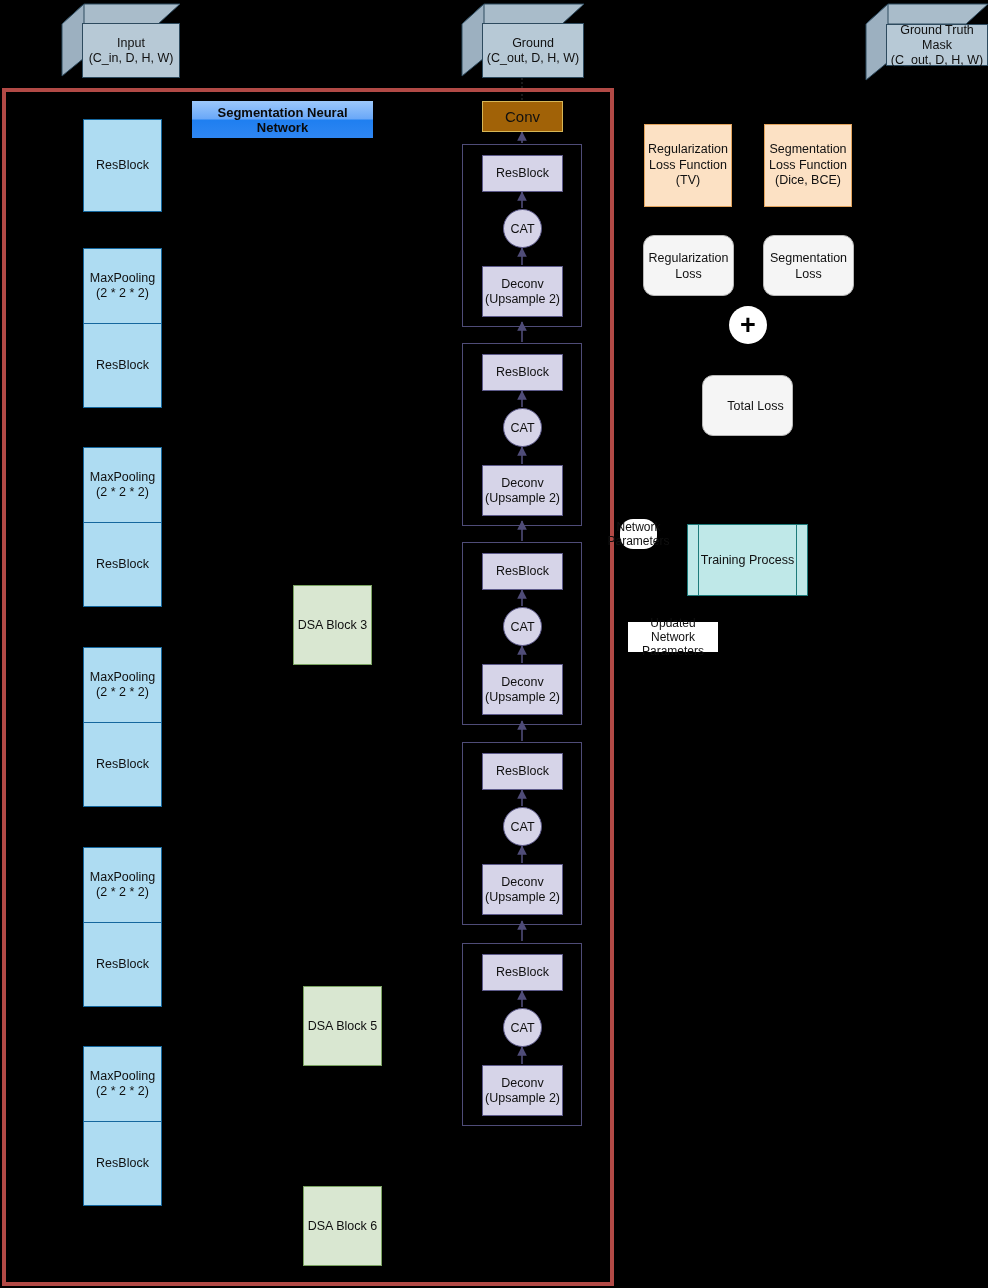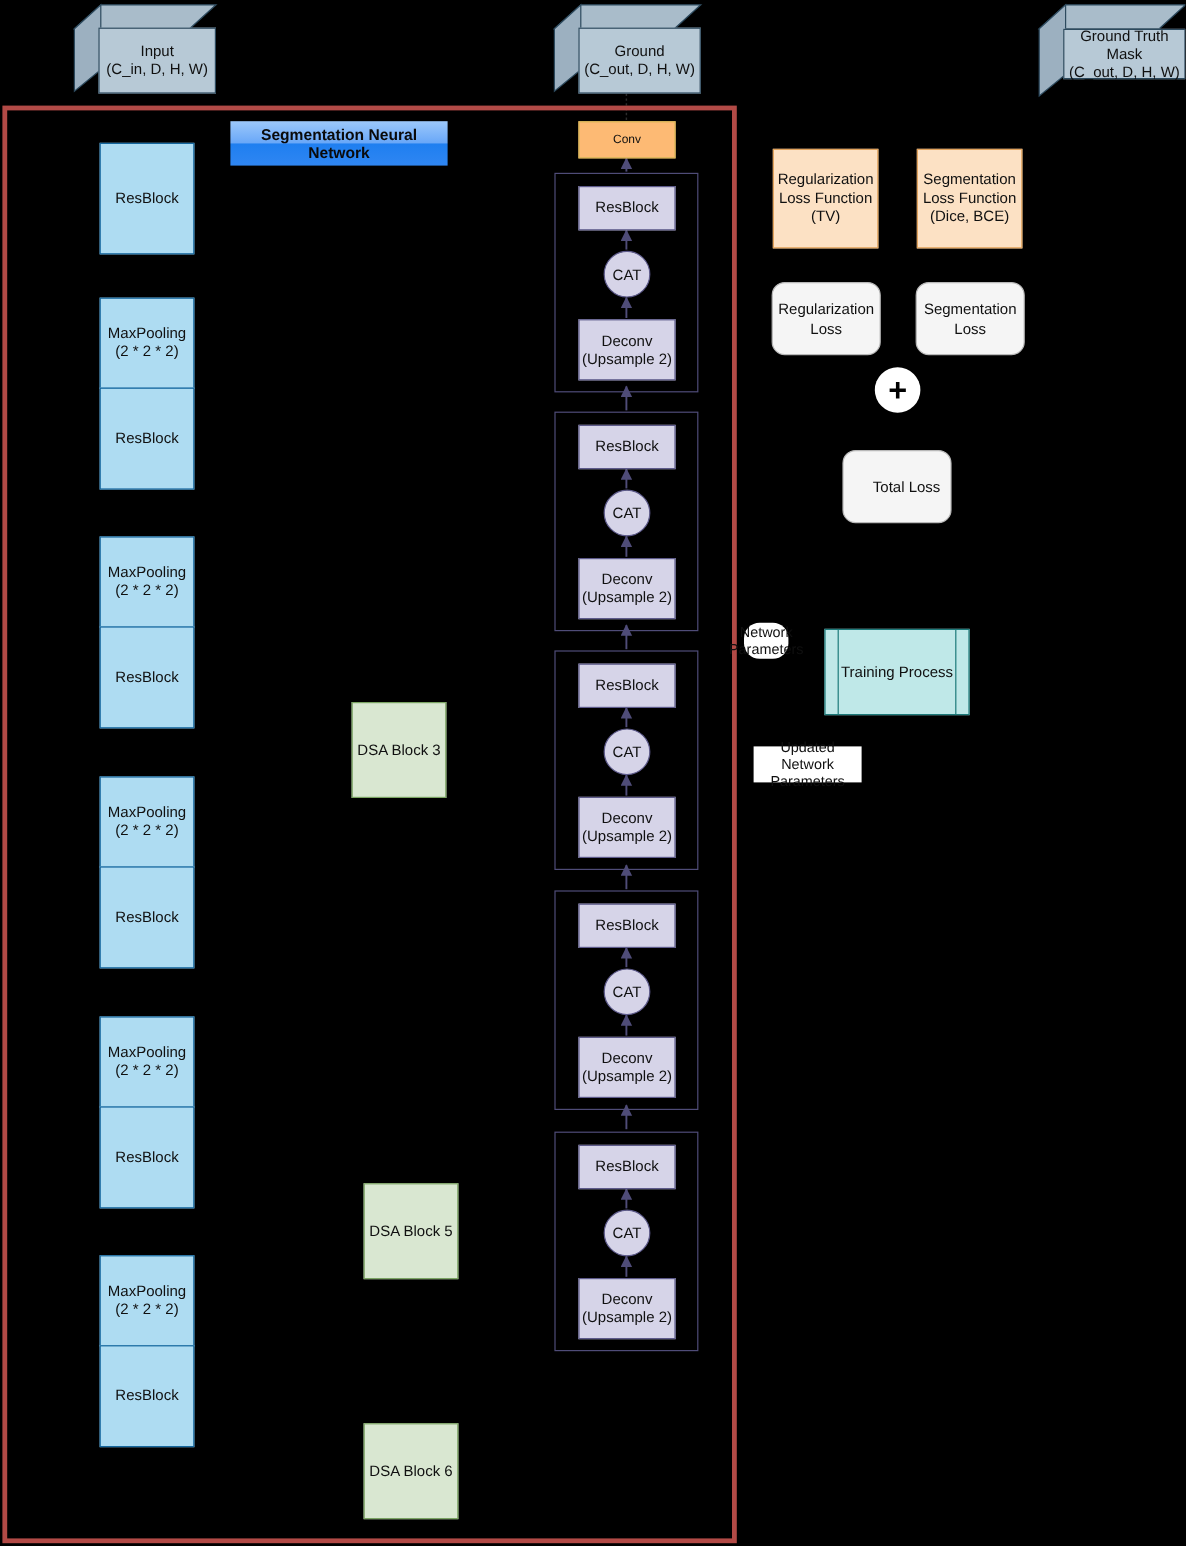--- a/index.html
+++ b/index.html
@@ -82,28 +82,28 @@
     border: 1px solid #7aa362;
     display: flex;
     align-items: center;
     justify-content: center;
     text-align: center;
     color: #101010;
     font-size: 12.5px;
     line-height: 15px;
   }
   .conv-box {
-    background: #fdba74;
+    background: #a16207;
     border: 1px solid #d6b656;
     display: flex;
     align-items: center;
     justify-content: center;
     text-align: right;
     color: #101010;
-    font-size: 10px;
+    font-size: 15px;
   }
   .loss-fn-box {
     background: #fce1c4;
     border: 1px solid #e2a35c;
     display: flex;
     align-items: center;
     justify-content: center;
     text-align: center;
     color: #101010;
     font-size: 12.5px;

